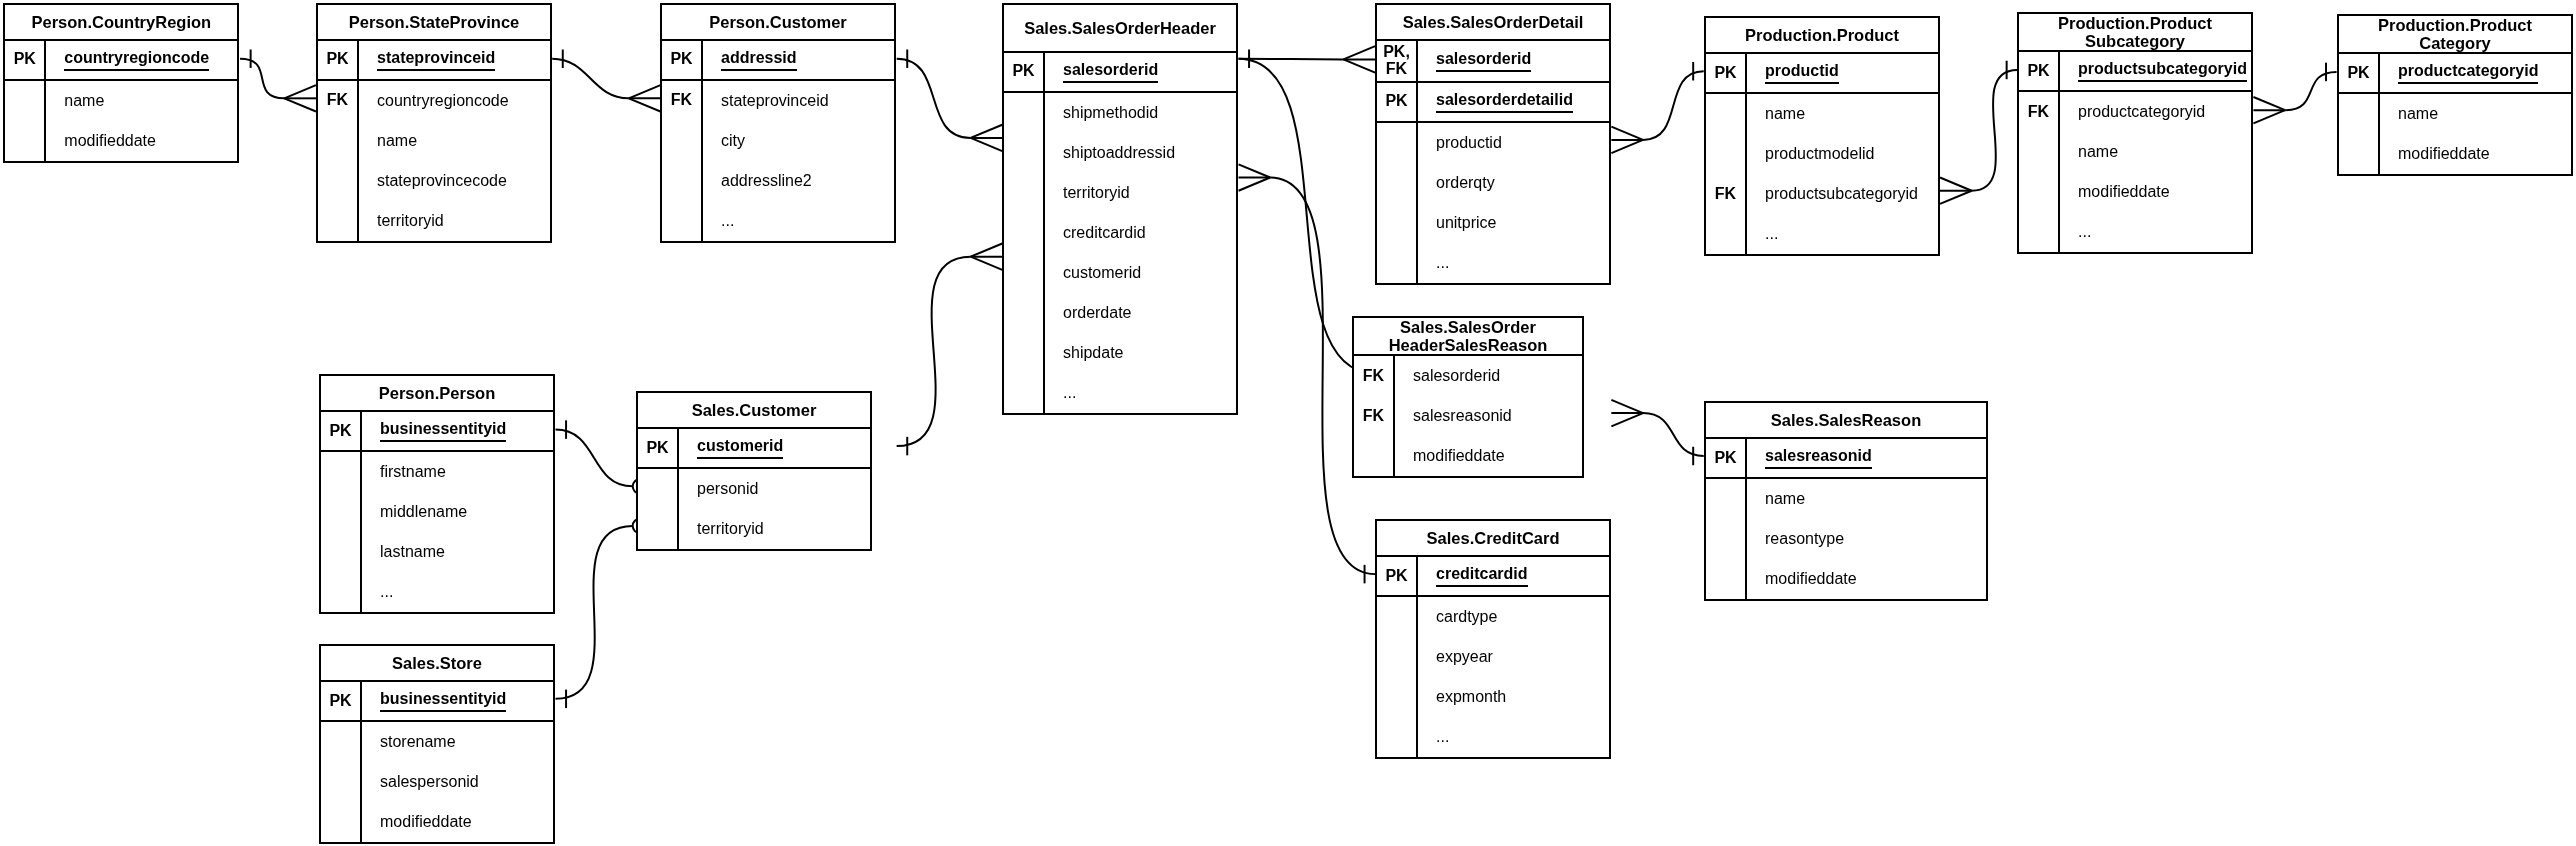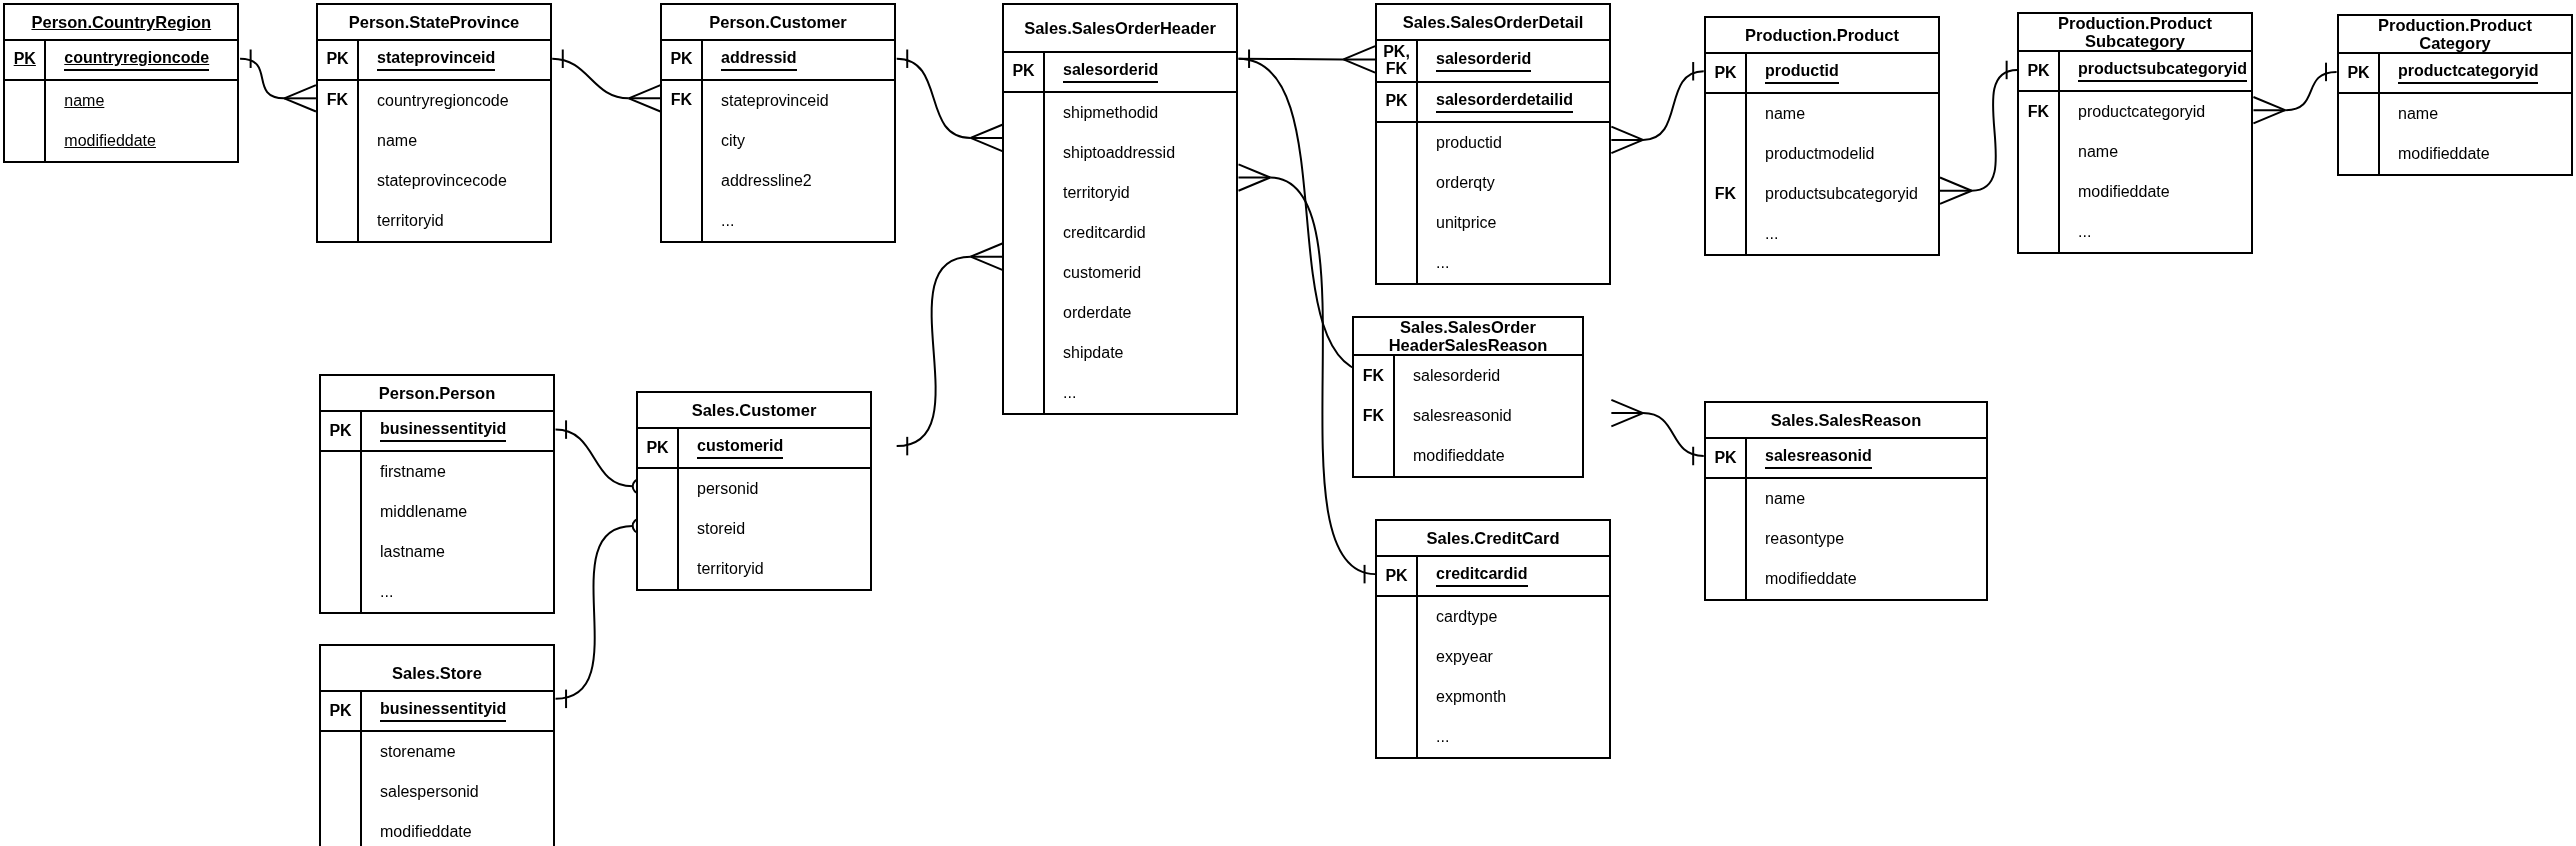--- a/index.html
+++ b/index.html
@@ -132,21 +132,21 @@
         <line x1="1470" y1="389" x2="1518" y2="409" stroke="#000" stroke-width="3"></line>
       </g>
       <g>
         <path d="M2489,626 C2544,626 2526,691 2581,691" fill="none" stroke="#000" stroke-width="3"></path>
         <line x1="2489" y1="626" x2="2441" y2="606" stroke="#000" stroke-width="3"></line>
         <line x1="2489" y1="626" x2="2441" y2="626" stroke="#000" stroke-width="3"></line>
         <line x1="2489" y1="626" x2="2441" y2="646" stroke="#000" stroke-width="3"></line>
         <line x1="2565" y1="677" x2="2565" y2="705" stroke="#000" stroke-width="3"></line>
       </g>
     </svg>
-<div class="tbl" style="left: 3.3px; top: 2.6px; width: 236px; text-decoration: underline;">
+<div class="tbl" style="left: 3.3px; top: 2.6px; width: 236px;">
       <div class="tbl-title" style="height: 36px;">Person.CountryRegion</div>
       <div class="krow" style="height: 40px;">
         <div class="kcell">PK</div>
         <div class="fcell">
           <span class="pkname">countryregioncode</span>
         </div>
       </div>
       <div class="brow">
         <div class="kcell" style="font-weight: bold;"></div>
         <div class="fcell">
@@ -455,26 +455,20 @@
       </div>
       <div class="brow">
         <div class="kcell" style="font-weight: bold;"></div>
         <div class="fcell">
           <span>personid</span>
         </div>
       </div>
       <div class="brow">
         <div class="kcell" style="font-weight: bold;"></div>
         <div class="fcell">
-          <span>storeid</span>
-        </div>
-      </div>
-      <div class="brow">
-        <div class="kcell" style="font-weight: bold;"></div>
-        <div class="fcell">
           <span>territoryid</span>
         </div>
       </div>
     </div>
     <div class="tbl" style="left: 1352px; top: 316px; width: 232px;">
       <div class="tbl-title" style="height: 38px;">Sales.SalesOrder
 HeaderSalesReason</div>
       <div class="brow">
         <div class="kcell" style="font-weight: bold;">FK</div>
         <div class="fcell">
@@ -515,21 +509,21 @@
         </div>
       </div>
       <div class="brow">
         <div class="kcell" style="font-weight: bold;"></div>
         <div class="fcell">
           <span>modifieddate</span>
         </div>
       </div>
     </div>
     <div class="tbl" style="left: 319px; top: 644px; width: 236px;">
-      <div class="tbl-title" style="height: 36px; margin-top: 10px;">Sales.Store</div>
+      <div class="tbl-title" style="height: 36px;">Sales.Store</div>
       <div class="krow" style="height: 40px;">
         <div class="kcell">PK</div>
         <div class="fcell">
           <span class="pkname">businessentityid</span>
         </div>
       </div>
       <div class="brow">
         <div class="kcell" style="font-weight: bold;"></div>
         <div class="fcell">
           <span>storename</span>

